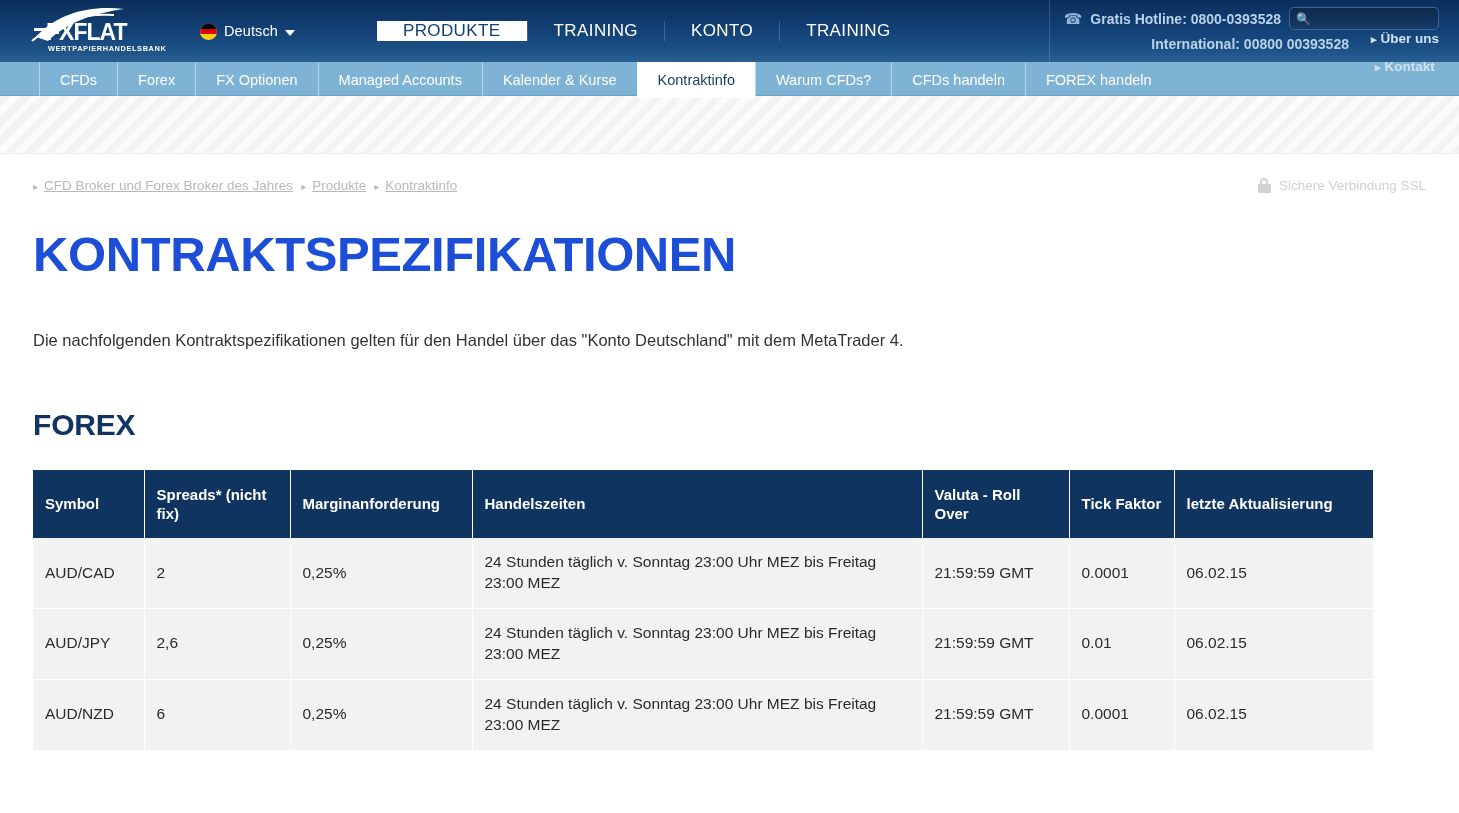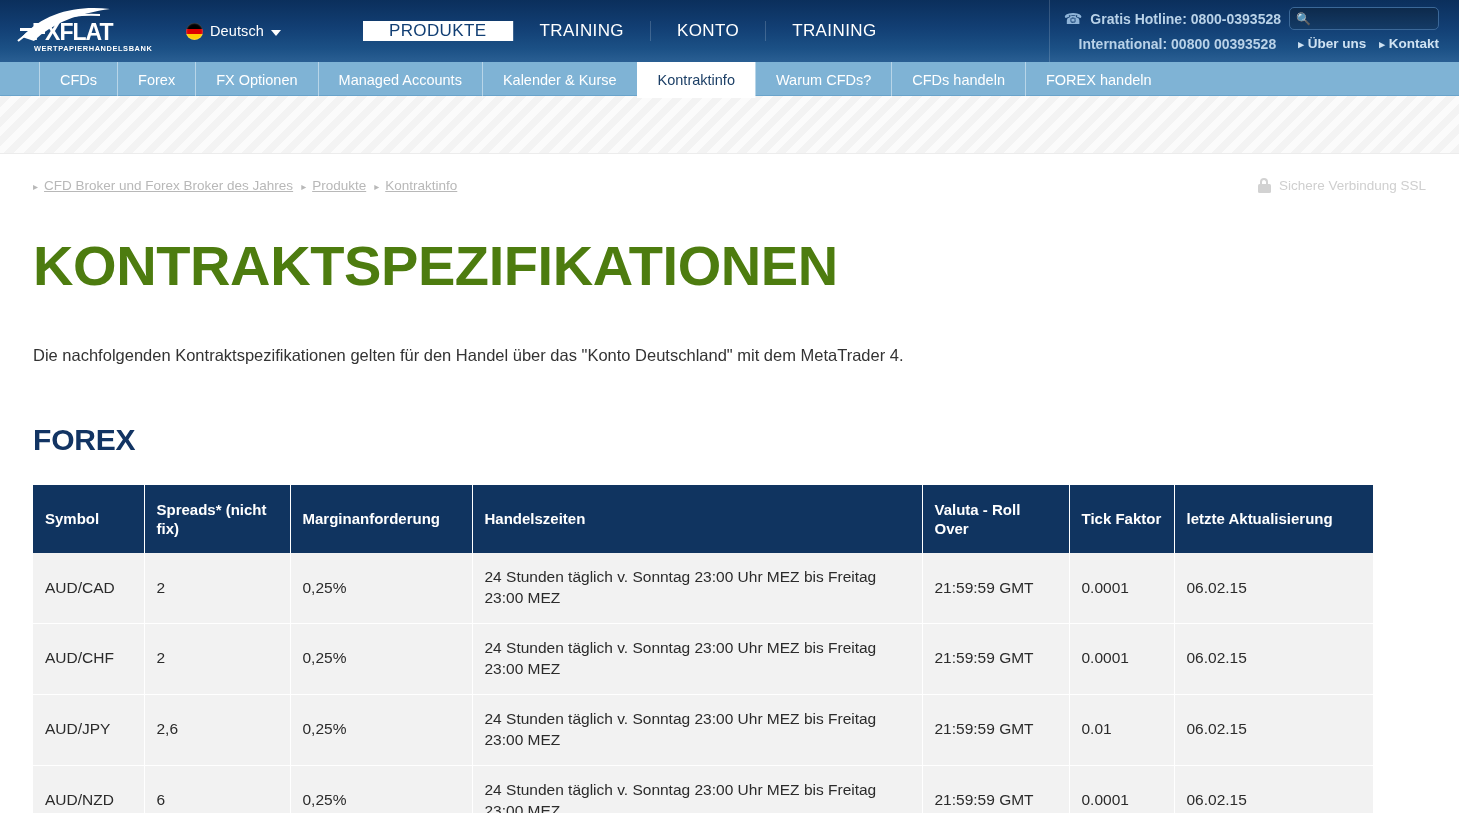--- a/index.html
+++ b/index.html
@@ -17,21 +17,21 @@
   .topbar {
     position: relative;
     height: 62px;
     background: linear-gradient(to bottom, #0b2f5c 0%, #123f74 45%, #1b5085 78%, #2a5f93 100%);
     display: flex;
     align-items: stretch;
   }
   .topbar-left {
     display: flex;
     align-items: center;
-    padding-left: 14px;
+    padding-left: 28px;
     flex: 0 0 auto;
   }
 
   
   .logo {
     position: relative;
     width: 150px;
     height: 48px;
     display: block;
   }
@@ -142,20 +142,21 @@
     width: 100%;
     font-family: "Liberation Sans", sans-serif;
     margin-left: 5px;
   }
   .meta-links {
     display: flex;
     align-items: center;
     gap: 13px;
     height: 25px;
     margin-left: 14px;
+    flex-direction: column;
   }
   .meta-link {
     color: #cfe2f2;
     font-size: 13.5px;
     font-weight: bold;
     text-decoration: none;
     white-space: nowrap;
     cursor: pointer;
   }
   .meta-link::before {
@@ -255,26 +256,26 @@
   .lock-icon .body {
     position: absolute;
     bottom: 0; left: 0;
     width: 13px; height: 9px;
     background: #d2d2d2;
     border-radius: 1.5px;
   }
   .ssl-text { color: #cfcfcf; font-size: 13.5px; white-space: nowrap; }
 
   h1.page-title {
-    color: #4d7c0f;
-    font-size: 56px;
+    color: #1d4ed8;
+    font-size: 49px;
     font-weight: bold;
     letter-spacing: -.4px;
     line-height: 1;
-    margin-top: 30px;
+    margin-top: 22px;
   }
   p.intro {
     color: #333333;
     font-size: 16.5px;
     margin-top: 50px;
     line-height: 1.4;
   }
   h2.section-title {
     color: #123463;
     font-size: 30px;
@@ -440,29 +441,20 @@
       <tr>
         <td>AUD/CAD</td>
         <td>2</td>
         <td>0,25%</td>
         <td>24 Stunden täglich v. Sonntag 23:00 Uhr MEZ bis Freitag 23:00 MEZ</td>
         <td>21:59:59 GMT</td>
         <td>0.0001</td>
         <td>06.02.15</td>
       </tr>
       <tr>
-        <td>AUD/CHF</td>
-        <td>2</td>
-        <td>0,25%</td>
-        <td>24 Stunden täglich v. Sonntag 23:00 Uhr MEZ bis Freitag 23:00 MEZ</td>
-        <td>21:59:59 GMT</td>
-        <td>0.0001</td>
-        <td>06.02.15</td>
-      </tr>
-      <tr>
         <td>AUD/JPY</td>
         <td>2,6</td>
         <td>0,25%</td>
         <td>24 Stunden täglich v. Sonntag 23:00 Uhr MEZ bis Freitag 23:00 MEZ</td>
         <td>21:59:59 GMT</td>
         <td>0.01</td>
         <td>06.02.15</td>
       </tr>
       <tr>
         <td>AUD/NZD</td>

